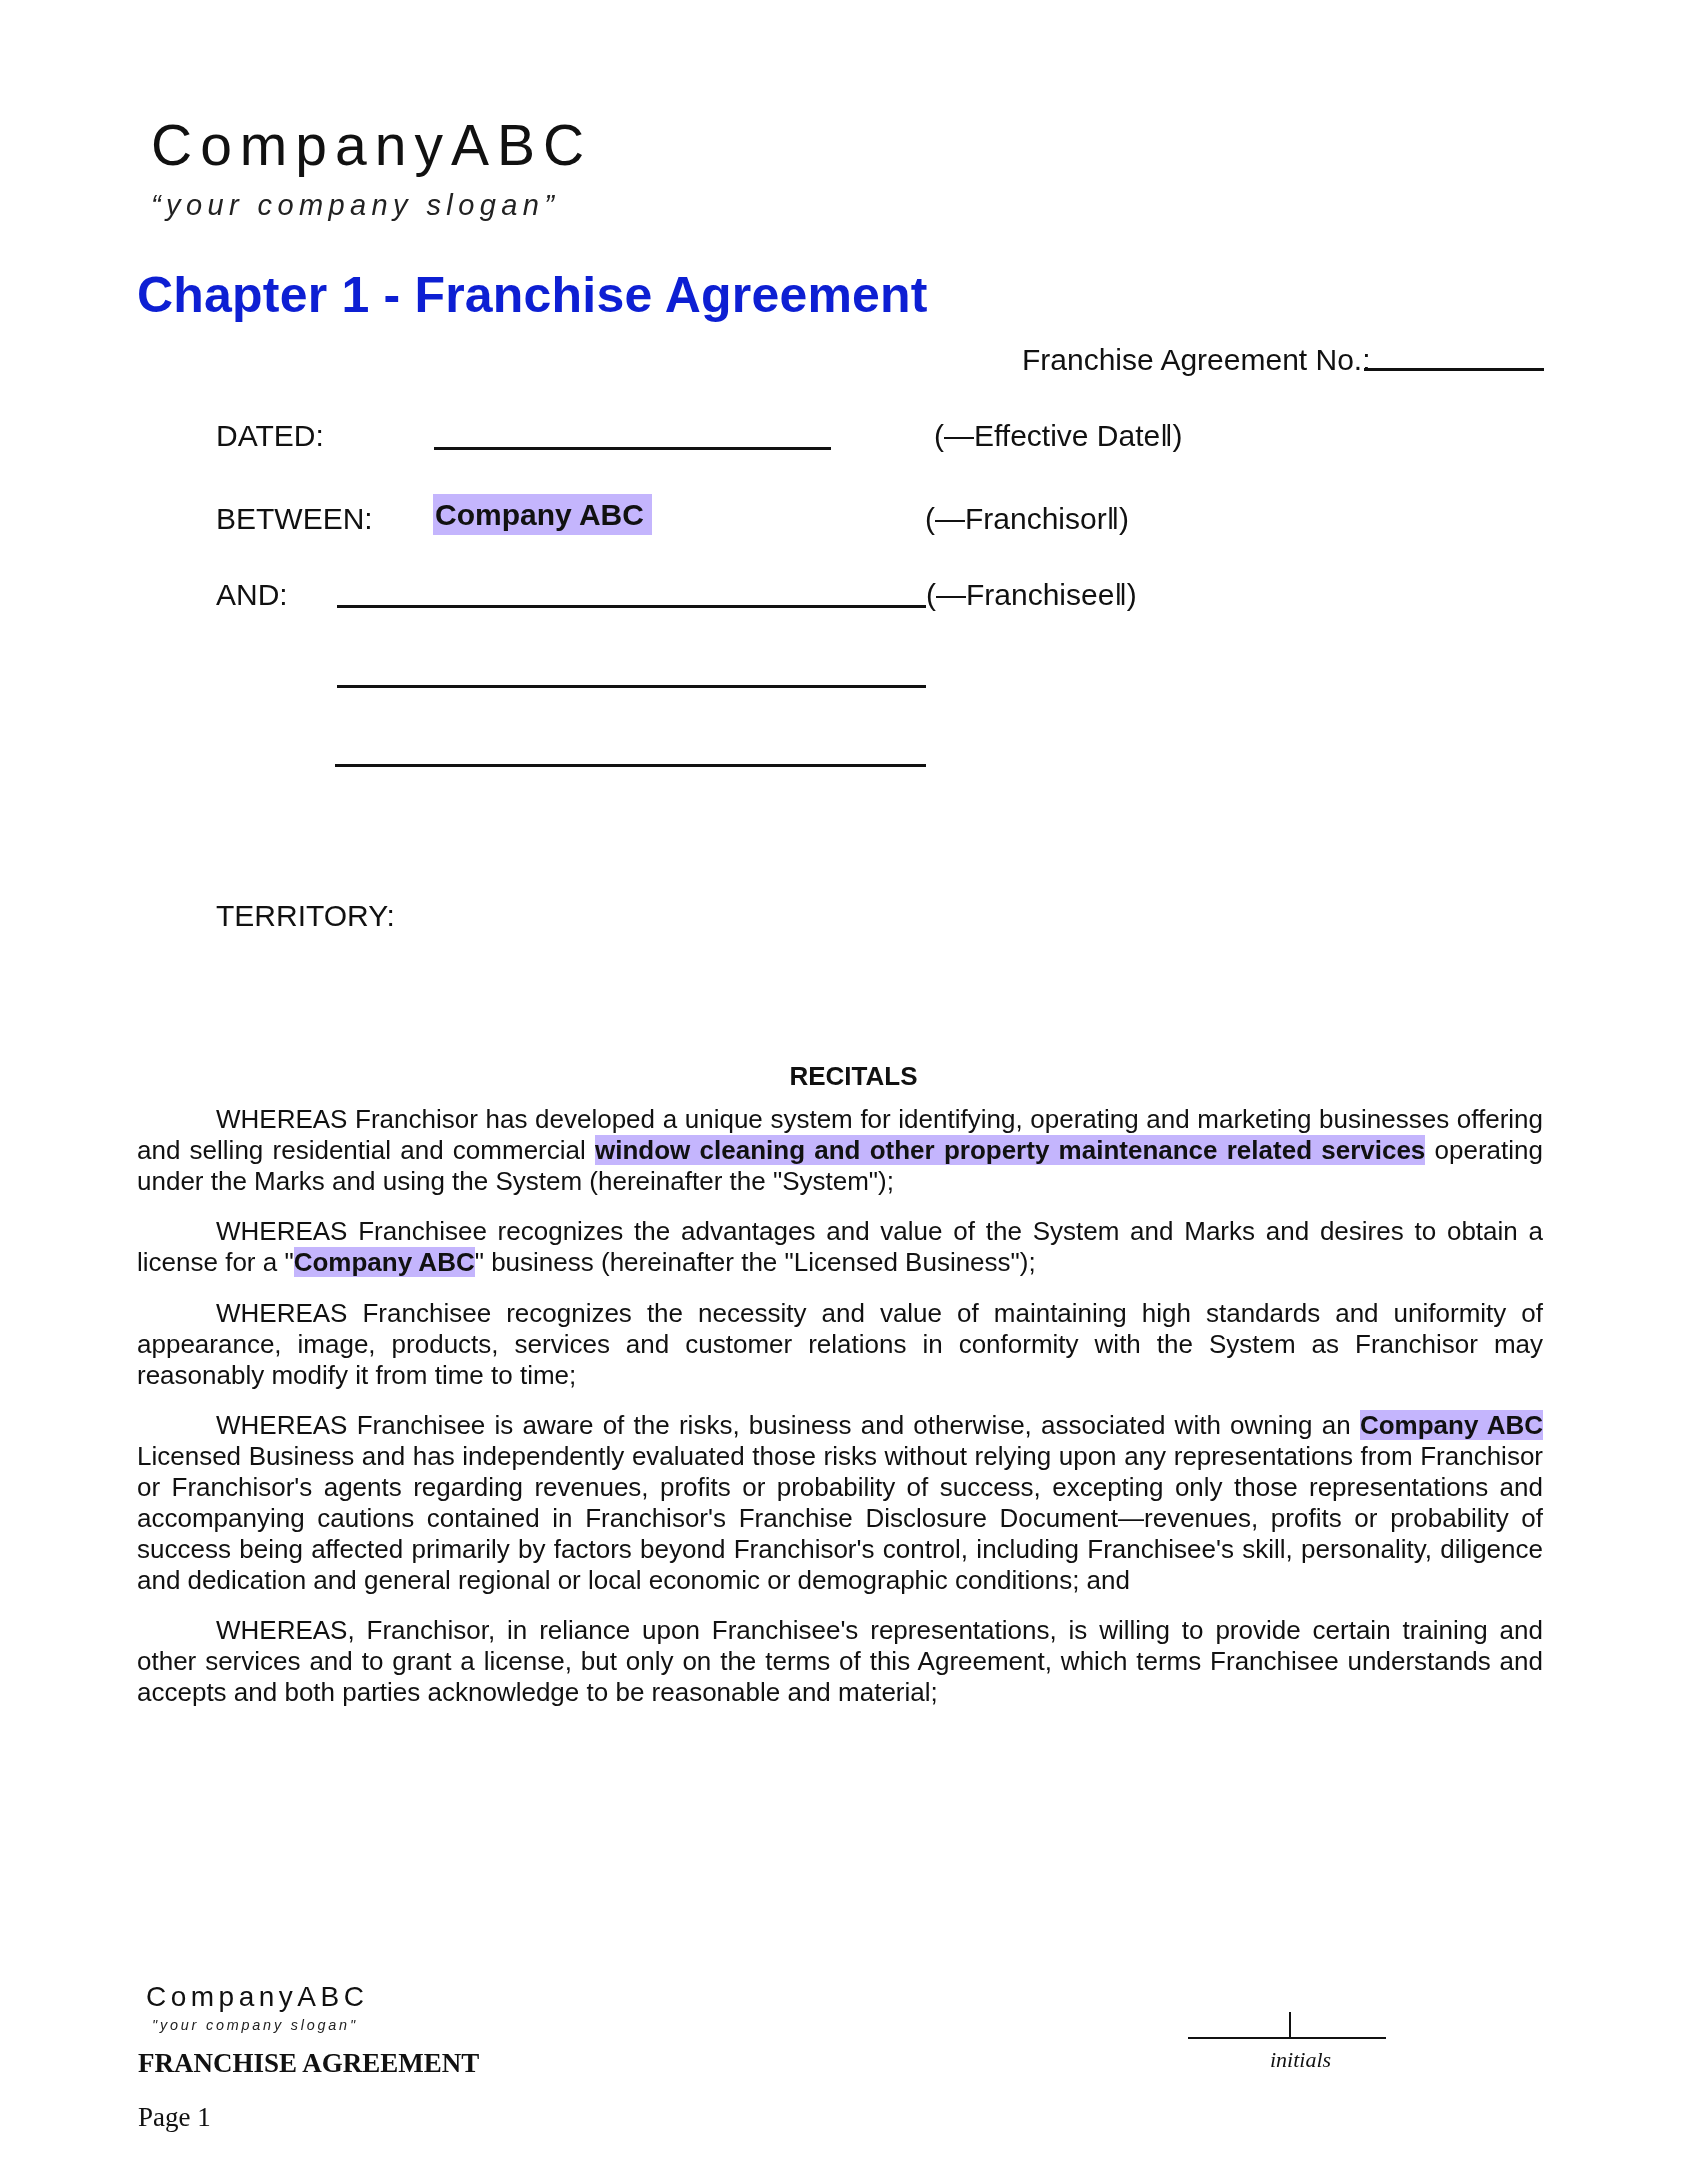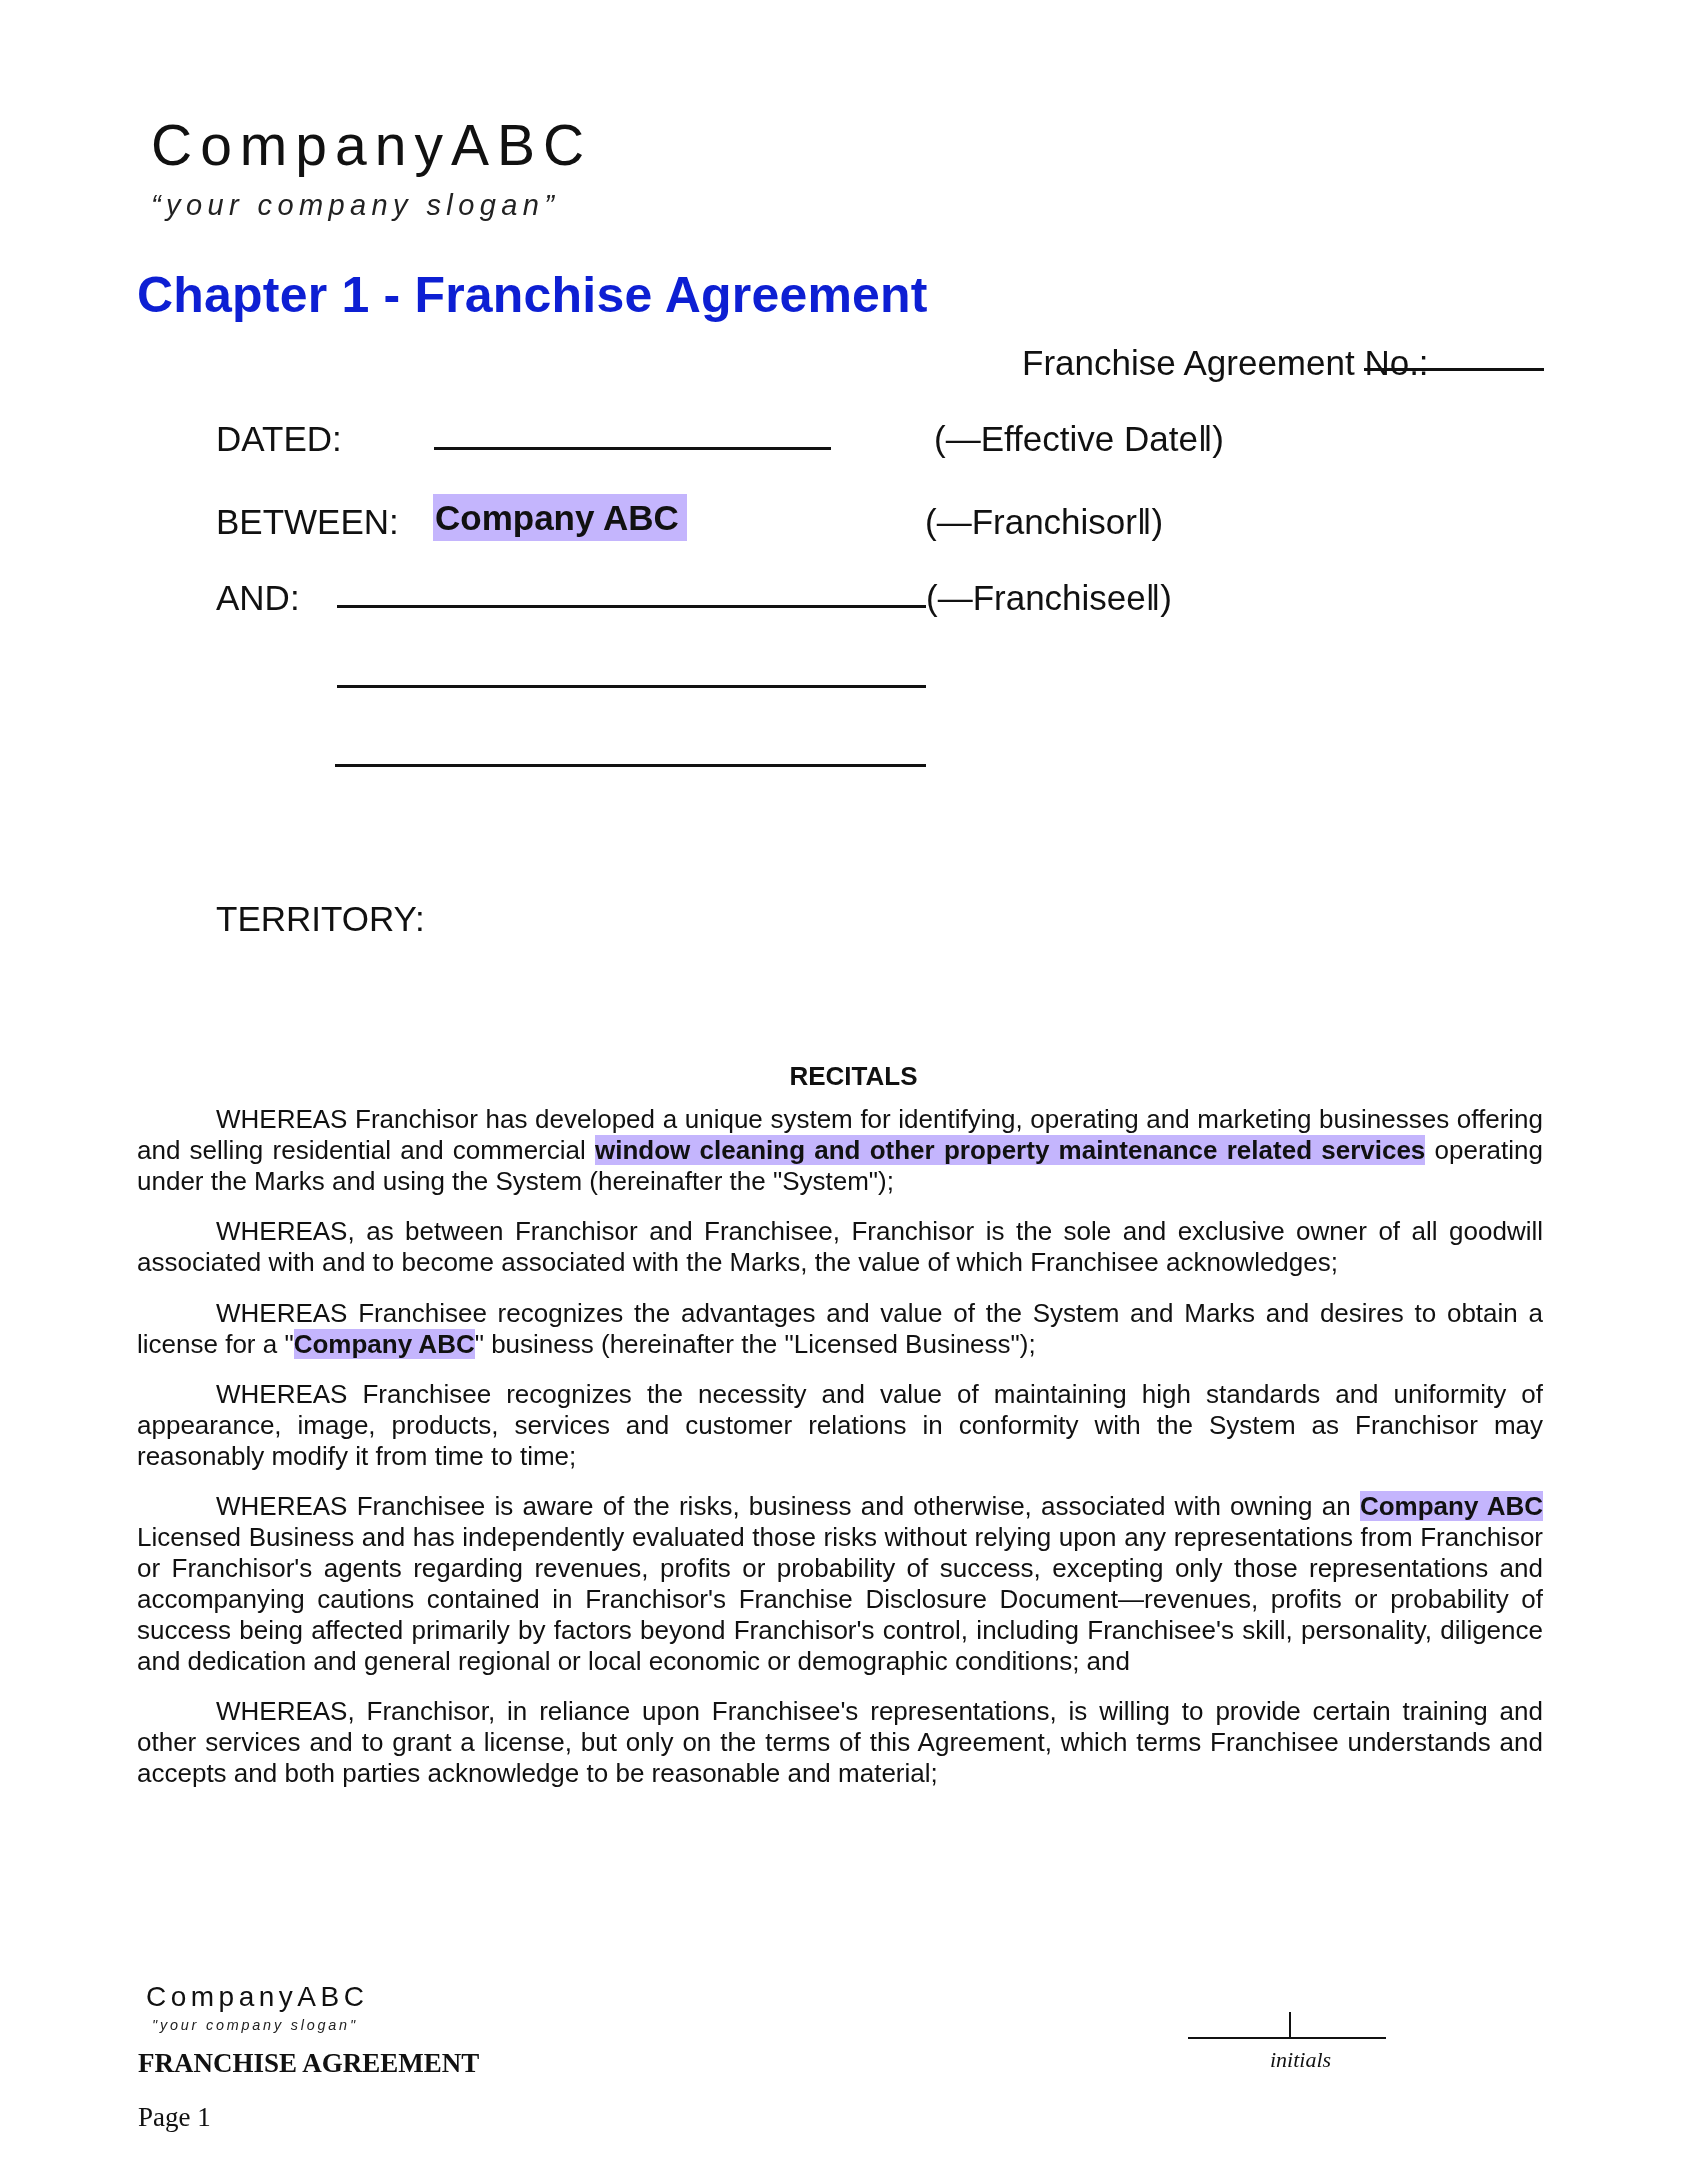--- a/index.html
+++ b/index.html
@@ -1,21 +1,21 @@
 <!DOCTYPE html>
 <html><head>
 <meta charset="utf-8">
 <style>
   html, body { margin: 0; padding: 0; background: #ffffff; }
   body { width: 1683px; height: 2178px; position: relative; overflow: hidden; color: #111; font-family: "Liberation Sans", sans-serif; }
   .abs { position: absolute; white-space: nowrap; }
   .logo-name { font-family: "Liberation Sans", sans-serif; font-size: 57px; letter-spacing: 8px; color: #111; line-height: 1; }
   .logo-slogan { font-family: "Liberation Sans", sans-serif; font-style: italic; font-size: 29px; letter-spacing: 5.4px; color: #222; line-height: 1; }
   .chapter-title { font-family: "Liberation Sans", sans-serif; font-weight: bold; font-size: 50px; color: #0d1fd3; line-height: 1; letter-spacing: 0.2px; }
-  .field-text { font-size: 35px; line-height: 1; color: #111; }
+  .field-text { font-size: 30px; line-height: 1; color: #111; }
   .rule { position: absolute; height: 3px; background: #111; }
   .hl { background: #c4b5fd; font-weight: bold; }
   .recitals-heading { position: absolute; left: 0; width: 1683px; top: 1063px; text-align: center; font-weight: bold; font-size: 26px; line-height: 1; padding-left: 12px; }
   .recitals { position: absolute; left: 137px; top: 1104px; width: 1406px; }
   .recital { font-size: 26px; line-height: 31px; text-align: justify; margin: 0 0 19.3px 0; text-indent: 79px; }
   .footer-logo-name { font-size: 28px; letter-spacing: 4.5px; line-height: 1; color: #111; }
   .footer-logo-slogan { font-style: italic; font-size: 14.4px; letter-spacing: 2.8px; line-height: 1; color: #222; }
   .footer-title { font-family: "Liberation Serif", serif; font-weight: bold; font-size: 27px; line-height: 1; }
   .footer-page { font-family: "Liberation Serif", serif; font-size: 27px; line-height: 1; }
   .initials-label { font-family: "Liberation Serif", serif; font-style: italic; font-size: 22px; line-height: 1; }
@@ -47,21 +47,20 @@
 <div class="rule" style="left:337px; top:605px; width:589px;"></div>
 <div class="abs field-text" style="left:926px; top:580px;">(—Franchisee‖)</div>
 <div class="rule" style="left:337px; top:685px; width:589px;"></div>
 <div class="rule" style="left:335px; top:764px; width:591px;"></div>
 
 <div class="abs field-text" style="left:216px; top:901px;">TERRITORY:</div>
 
 <div class="recitals-heading">RECITALS</div>
 <div class="recitals" id="recitals">
     <p class="recital"><span>WHEREAS Franchisor has developed a unique system for identifying, operating and marketing businesses offering and selling residential and commercial </span><span class="hl">window cleaning and other property maintenance related services</span><span> operating under the Marks and using the System (hereinafter the "System");</span></p>
-    <p class="recital"><span>WHEREAS, as between Franchisor and Franchisee, Franchisor is the sole and exclusive owner of all goodwill associated with and to become associated with the Marks, the value of which Franchisee acknowledges;</span></p>
     <p class="recital"><span>WHEREAS Franchisee recognizes the advantages and value of the System and Marks and desires to obtain a license for a "</span><span class="hl">Company ABC</span><span>" business (hereinafter the "Licensed Business");</span></p>
     <p class="recital"><span>WHEREAS Franchisee recognizes the necessity and value of maintaining high standards and uniformity of appearance, image, products, services and customer relations in conformity with the System as Franchisor may reasonably modify it from time to time;</span></p>
     <p class="recital"><span>WHEREAS Franchisee is aware of the risks, business and otherwise, associated with owning an </span><span class="hl">Company ABC</span><span> Licensed Business and has independently evaluated those risks without relying upon any representations from Franchisor or Franchisor's agents regarding revenues, profits or probability of success, excepting only those representations and accompanying cautions contained in Franchisor's Franchise Disclosure Document—revenues, profits or probability of success being affected primarily by factors beyond Franchisor's control, including Franchisee's skill, personality, diligence and dedication and general regional or local economic or demographic conditions; and</span></p>
     <p class="recital"><span>WHEREAS, Franchisor, in reliance upon Franchisee's representations, is willing to provide certain training and other services and to grant a license, but only on the terms of this Agreement, which terms Franchisee understands and accepts and both parties acknowledge to be reasonable and material;</span></p>
   </div>
 
 <div class="abs" style="left:146px; top:1983px;">
   <div class="footer-logo-name">CompanyABC</div>
   <div class="footer-logo-slogan" style="margin-top:7px; margin-left:6px;">"your company slogan"</div>
 </div>

